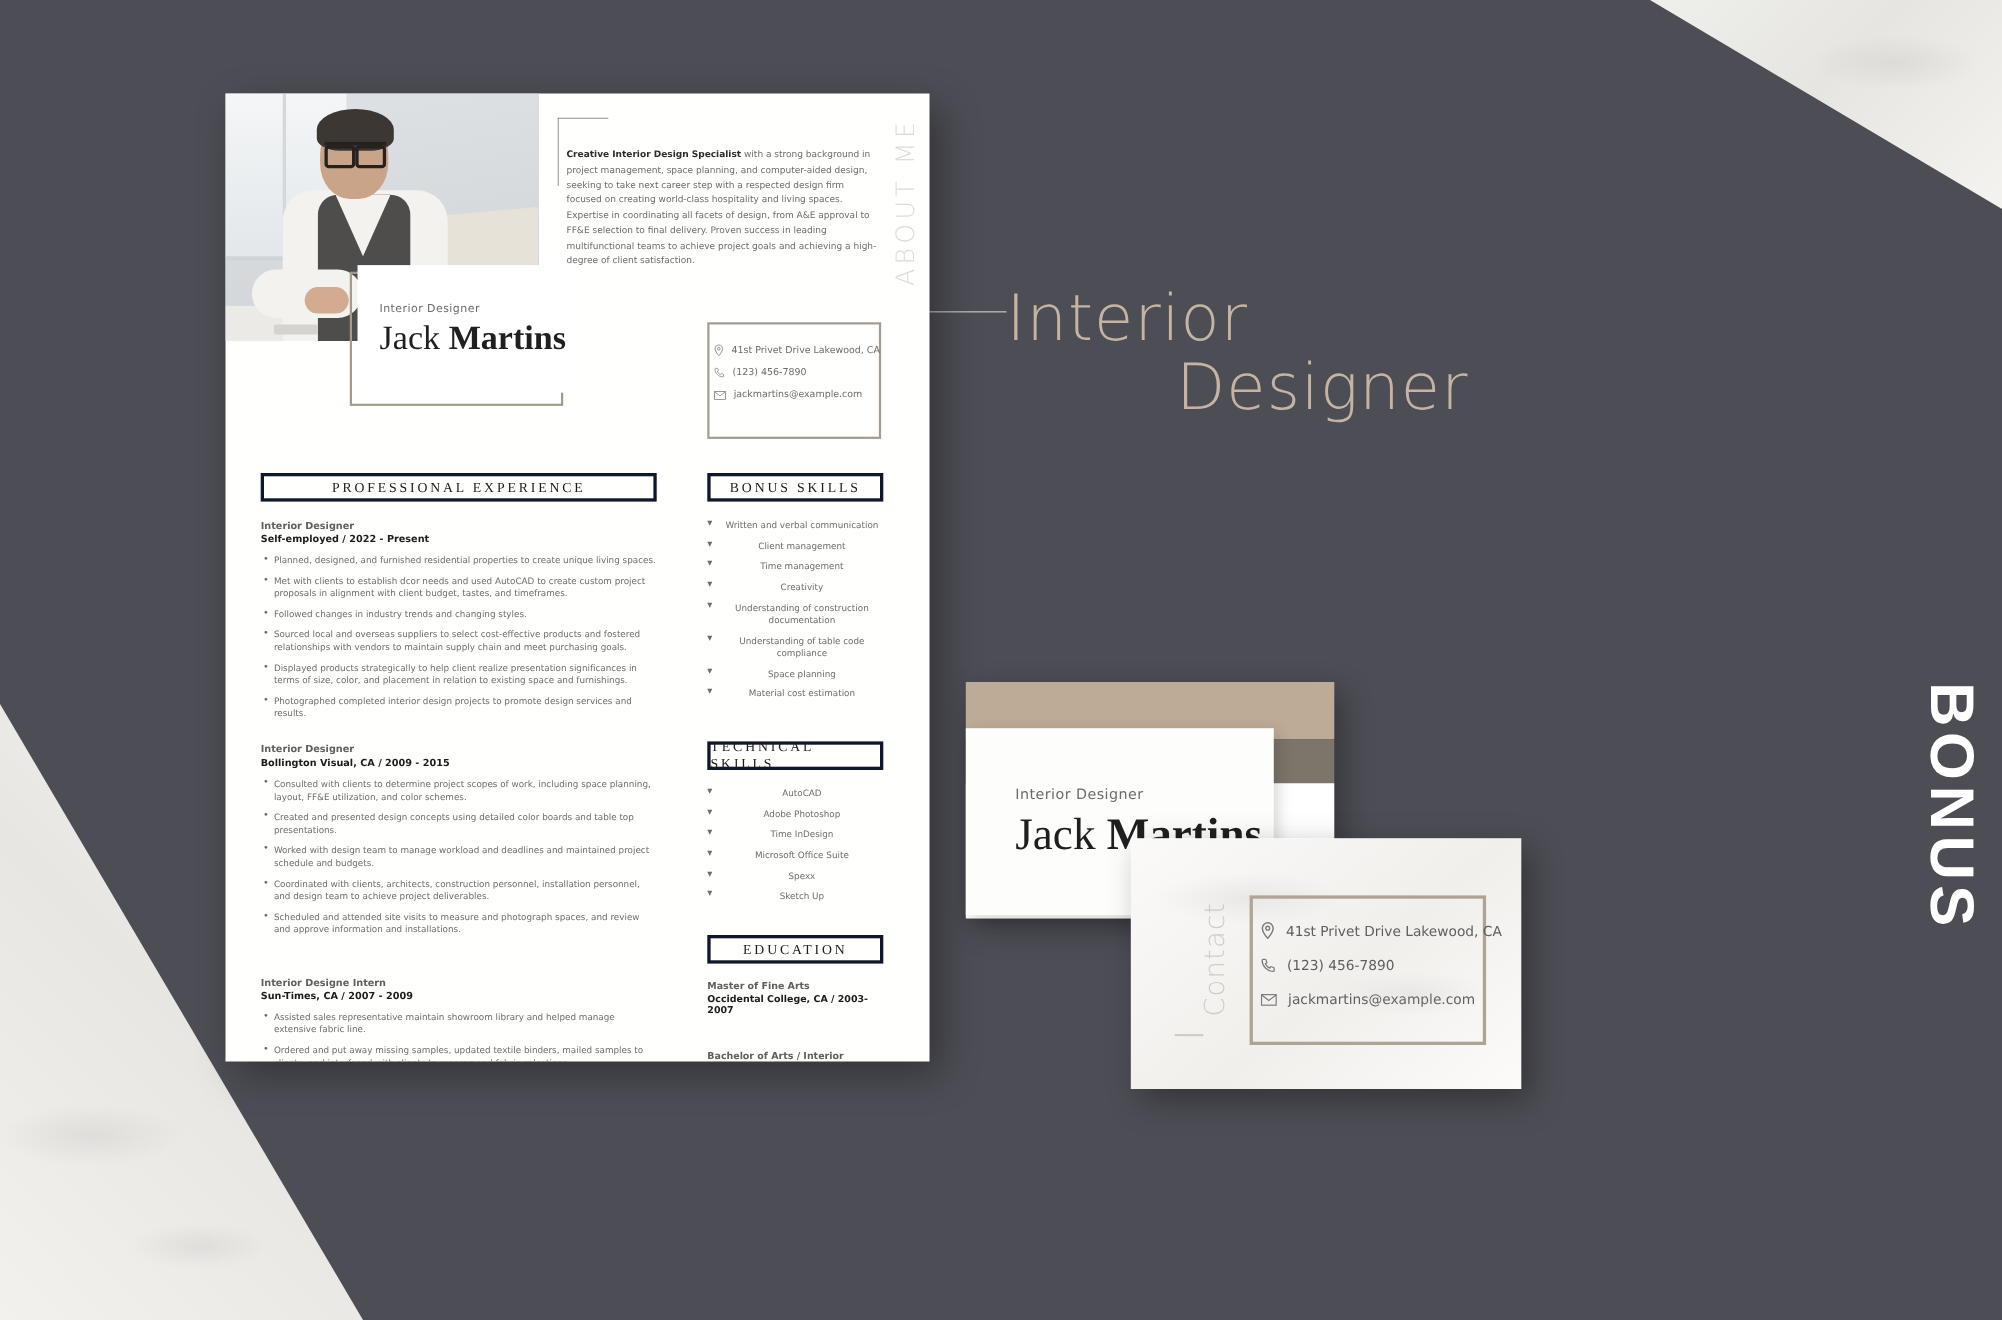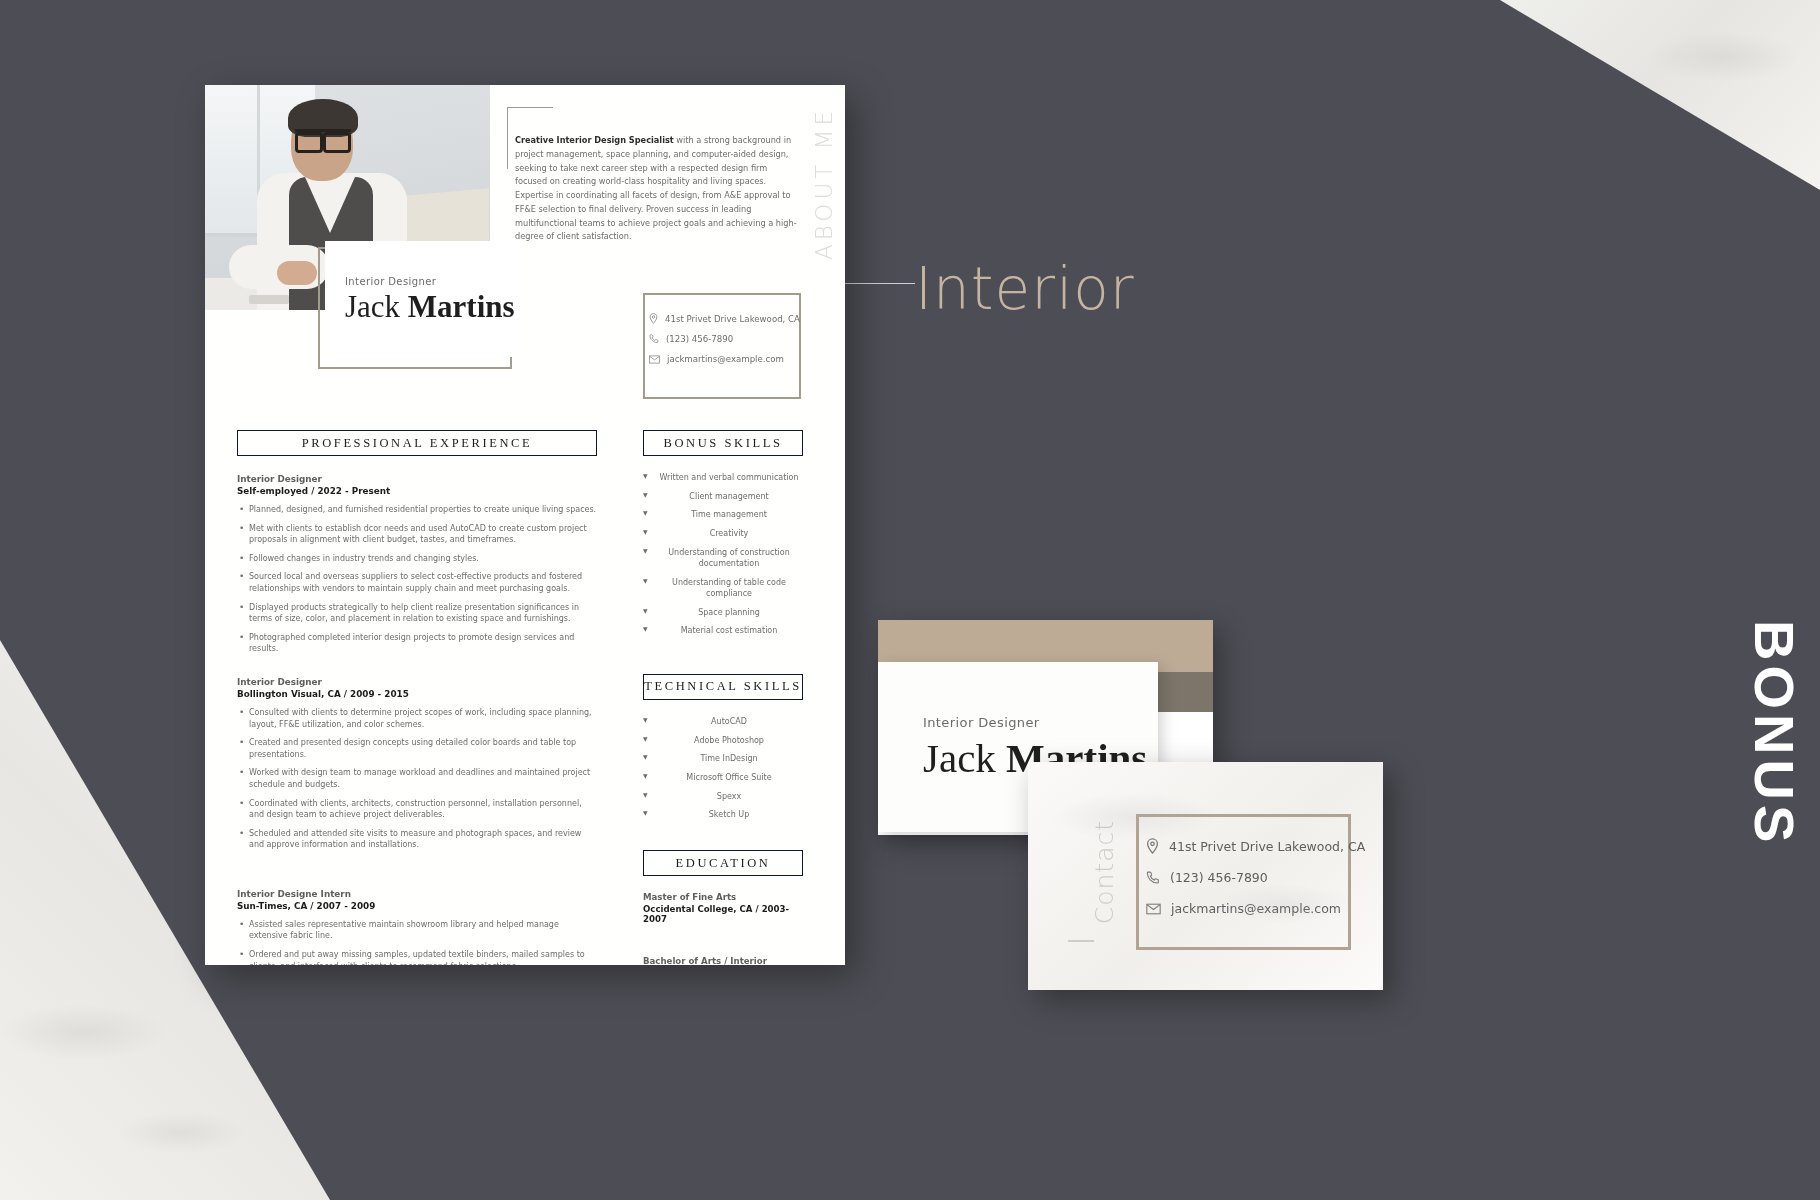--- a/index.html
+++ b/index.html
@@ -178,21 +178,21 @@
   }
   .contact-list { position:absolute; left:444px; top:228px; width:180px; }
   .contact-row {
     display:flex; align-items:center; gap:7px; margin-bottom:10px;
     font-size:8.6px; color:#6d6d6d; font-family:"DejaVu Sans", sans-serif;
   }
   .contact-row svg { flex:0 0 auto; }
 
   
   .sec-head {
-    border:1px solid #0f172a; height:26px;
+    border:3px solid #0f172a; height:26px;
     display:flex; align-items:center; justify-content:center;
     font-family:"Liberation Serif", serif; font-size:12.5px;
     letter-spacing:2.6px; color:#1c1c1c;
   }
 
   .col-left { position:absolute; left:32px; top:345px; width:360px; }
   .col-right { position:absolute; left:438px; top:345px; width:160px; }
 
   .job { margin-top:18px; }
   .job-title {
@@ -299,20 +299,21 @@
 
 <div class="bg-base"></div>
 <div class="corner-tr"></div>
 <div class="corner-bl"></div>
 
 <div class="bonus-label">BONUS</div>
 
 <div class="leader-line"></div>
 <div class="headline">
   <div class="headline-l1">Interior</div>
+  <div class="headline-l2">Designer</div>
 </div>
 
 <div class="resume">
  <div class="resume-inner">
 
   <div class="photo">
     <div class="window"></div>
         <div class="window-mullion"></div>
         <div class="window-sill"></div>
     <div class="desk"></div>

